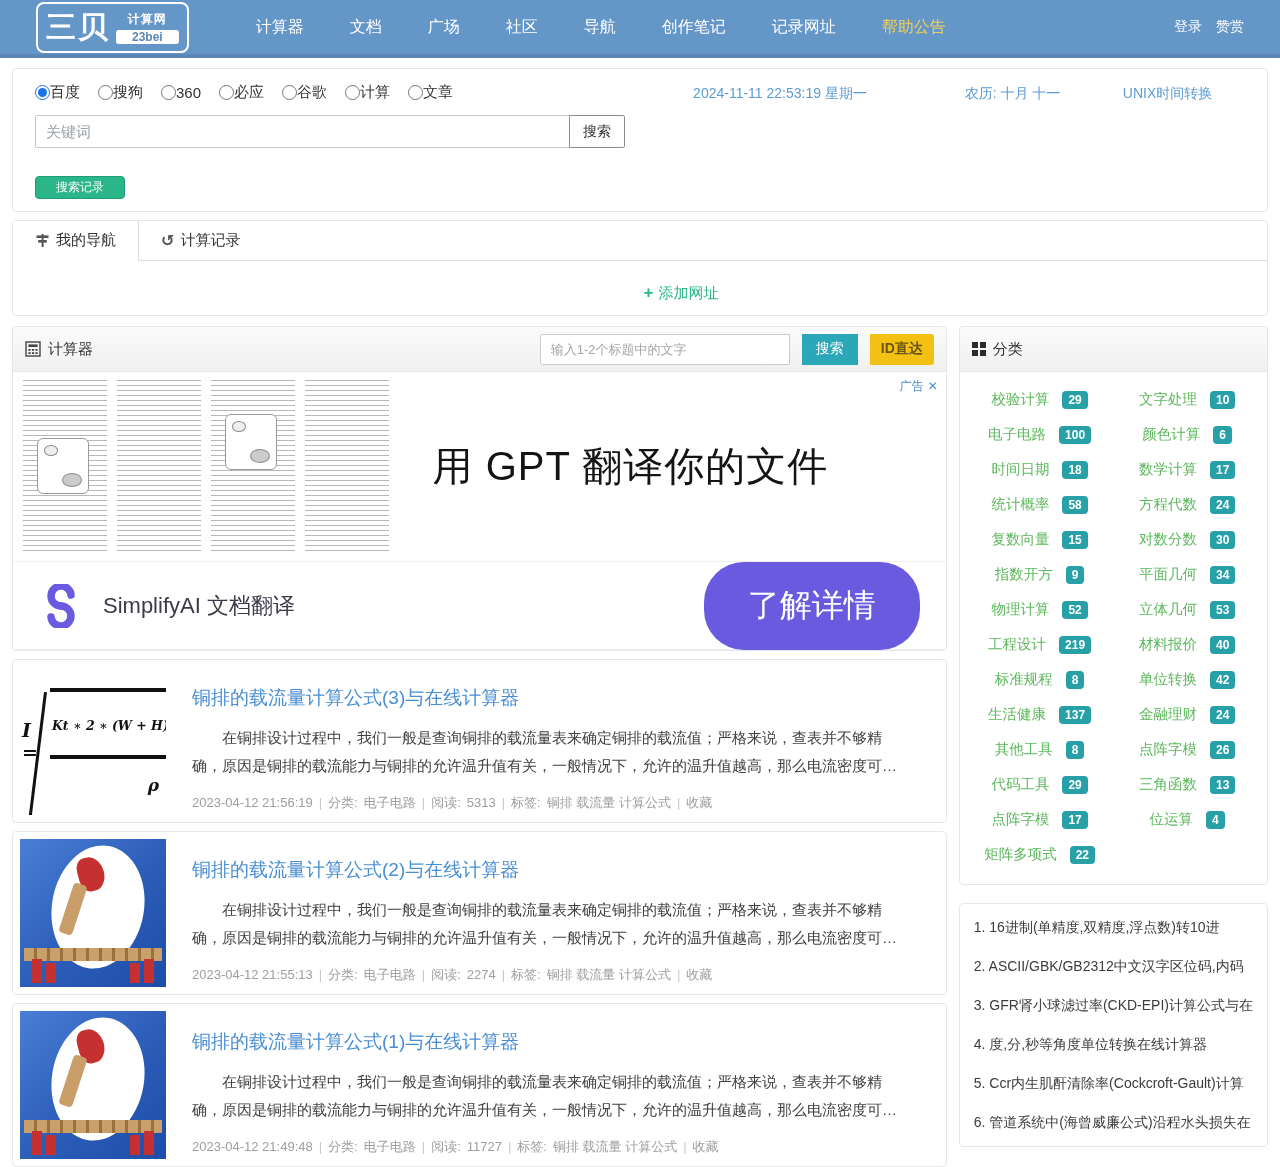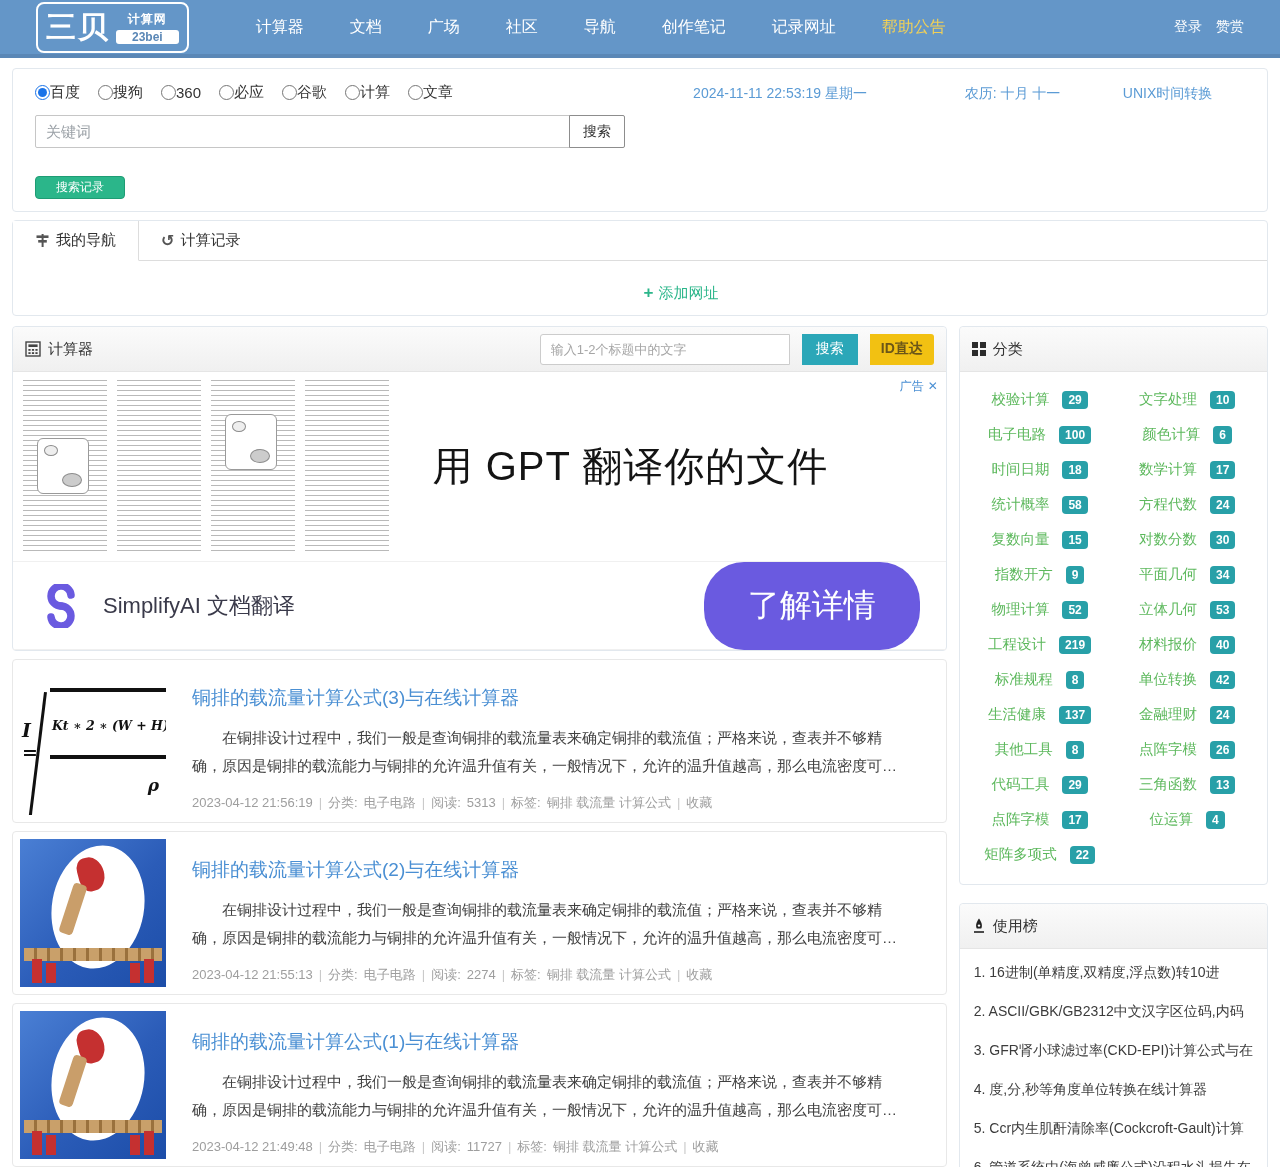--- a/index.html
+++ b/index.html
@@ -583,28 +583,20 @@
           </a>
 
           <a class="cat-cell">
             <span class="cat-label">矩阵多项式</span>
             <span class="cat-badge">22</span>
           </a>
         </div>
     </div>
 
     <div class="panel rank-panel">
-      <div class="panel-header">
-        <svg class="pen-icon" width="14" height="16" viewBox="0 0 14 16">
-          <path d="M7 0.5 C 4.4 4.2 3.2 7.4 4.8 10.6 L 9.2 10.6 C 10.8 7.4 9.6 4.2 7 0.5 Z" fill="#222"></path>
-          <circle cx="7" cy="7.6" r="1.2" fill="#fff"></circle>
-          <rect x="2" y="13.2" width="10" height="1.6" fill="#222"></rect>
-        </svg>
-        <span class="panel-title">使用榜</span>
-      </div>
       <ul class="rank-list">
 
           <li class="rank-item">1. 16进制(单精度,双精度,浮点数)转10进</li>
 
           <li class="rank-item">2. ASCII/GBK/GB2312中文汉字区位码,内码</li>
 
           <li class="rank-item">3. GFR肾小球滤过率(CKD-EPI)计算公式与在</li>
 
           <li class="rank-item">4. 度,分,秒等角度单位转换在线计算器</li>
 

